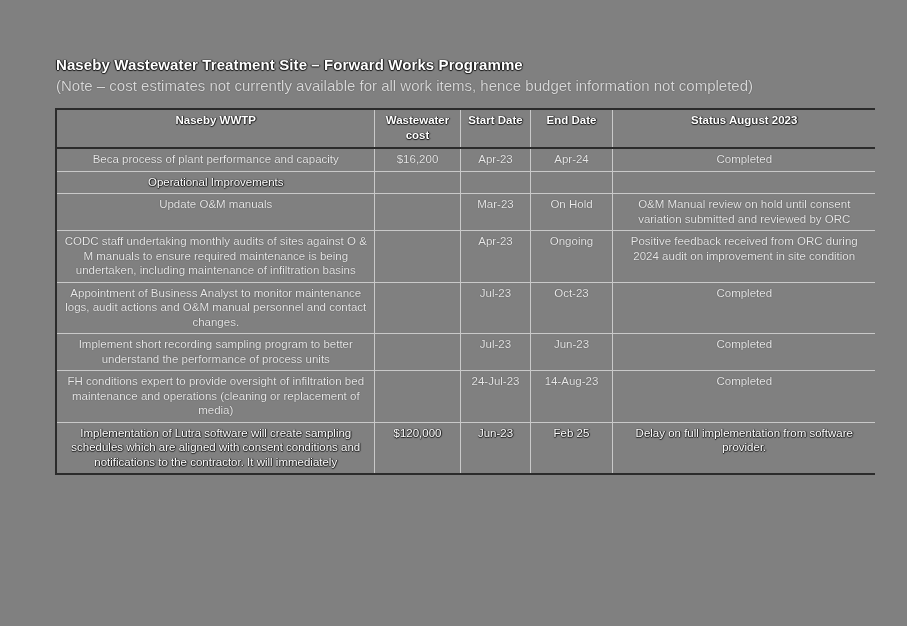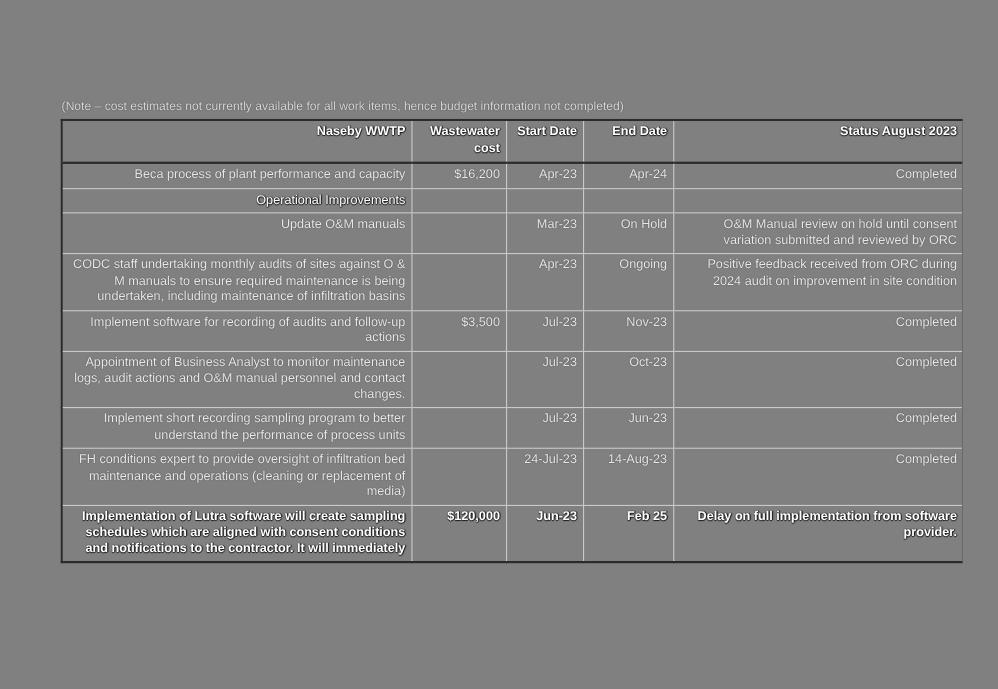--- a/index.html
+++ b/index.html
@@ -29,25 +29,24 @@
     font-weight: bold;
     color: #ffffff;
     text-shadow: 0 0 1px #1a1a1a, 1px 0 1px #1a1a1a, 0 1px 1px #1a1a1a, -1px 0 1px #1a1a1a;
     letter-spacing: 0.1px;
     white-space: nowrap;
   }
   .doc-subtitle {
     position: absolute;
     left: 56px;
     top: 77px;
-    font-size: 11px;
+    font-size: 15px;
     color: #d8d8d8;
     text-shadow: 0 0 1px #2e2e2e;
     white-space: nowrap;
-    margin-top: 14px;
   }
   .table-wrap {
     position: absolute;
     left: 55px;
     top: 108px;
     width: 820px;
     height: 452px;
     overflow: hidden;
   }
   table.fwp {
@@ -58,51 +57,52 @@
   }
   table.fwp td, table.fwp th {
     border: 1px solid #c9c9c9;
     border-top-color: #e2e2e2;
     padding: 3px 5px 4px 6px;
     vertical-align: top;
     font-size: 11.5px;
     line-height: 14.5px;
     color: #e9e9e9;
     text-shadow: 0 0 1px #2a2a2a;
-    text-align: right;
+    text-align: center;
     background: #808080;
   }
   table.fwp th {
     font-weight: bold;
     color: #ffffff;
     text-shadow: 0 0 1px #1c1c1c, 1px 0 1px #1c1c1c, 0 1px 1px #1c1c1c;
     border-bottom: 2px solid #2b2b2b;
   }
   table.fwp tr.section td {
     font-weight: normal;
     color: #ffffff;
     text-shadow: 0 0 1px #1c1c1c, 1px 0 1px #1c1c1c, 0 1px 1px #1c1c1c;
   }
   table.fwp tr.emphasis td {
-    font-weight: bold;
+    font-weight: normal;
     color: #ffffff;
     text-shadow: 0 0 1px #1c1c1c, 1px 0 1px #1c1c1c, 0 1px 1px #1c1c1c;
   }
   col.c-task { width: 318px; }
   col.c-cost { width: 86px; }
   col.c-start { width: 70px; }
   col.c-end { width: 82px; }
   col.c-status { width: 264px; }
   .hdr-row th { height: 30px; }
 </style>
 </head>
 <body>
 
 <div class="page">
 
+  <div class="doc-title">Naseby Wastewater Treatment Site – Forward Works Programme</div>
 
   <div class="doc-subtitle">(Note – cost estimates not currently available for all work items, hence budget information not completed)</div>
 
   <div class="table-wrap">
     <table class="fwp">
       <colgroup>
         <col class="c-task">
         <col class="c-cost">
         <col class="c-start">
         <col class="c-end">
@@ -140,27 +140,20 @@
             <td>O&amp;M Manual review on hold until consent variation submitted and reviewed by ORC</td>
           </tr>
           <tr>
             <td>CODC staff undertaking monthly audits of sites against O &amp; M manuals to ensure required maintenance is being undertaken, including maintenance of infiltration basins</td>
             <td></td>
             <td>Apr-23</td>
             <td>Ongoing</td>
             <td>Positive feedback received from ORC during 2024 audit on improvement in site condition</td>
           </tr>
           <tr>
-            <td>Implement software for recording of audits and follow-up actions</td>
-            <td>$3,500</td>
-            <td>Jul-23</td>
-            <td>Nov-23</td>
-            <td>Completed</td>
-          </tr>
-          <tr>
             <td>Appointment of Business Analyst to monitor maintenance logs, audit actions and O&amp;M manual personnel and contact changes.</td>
             <td></td>
             <td>Jul-23</td>
             <td>Oct-23</td>
             <td>Completed</td>
           </tr>
           <tr>
             <td>Implement short recording sampling program to better understand the performance of process units</td>
             <td></td>
             <td>Jul-23</td>

